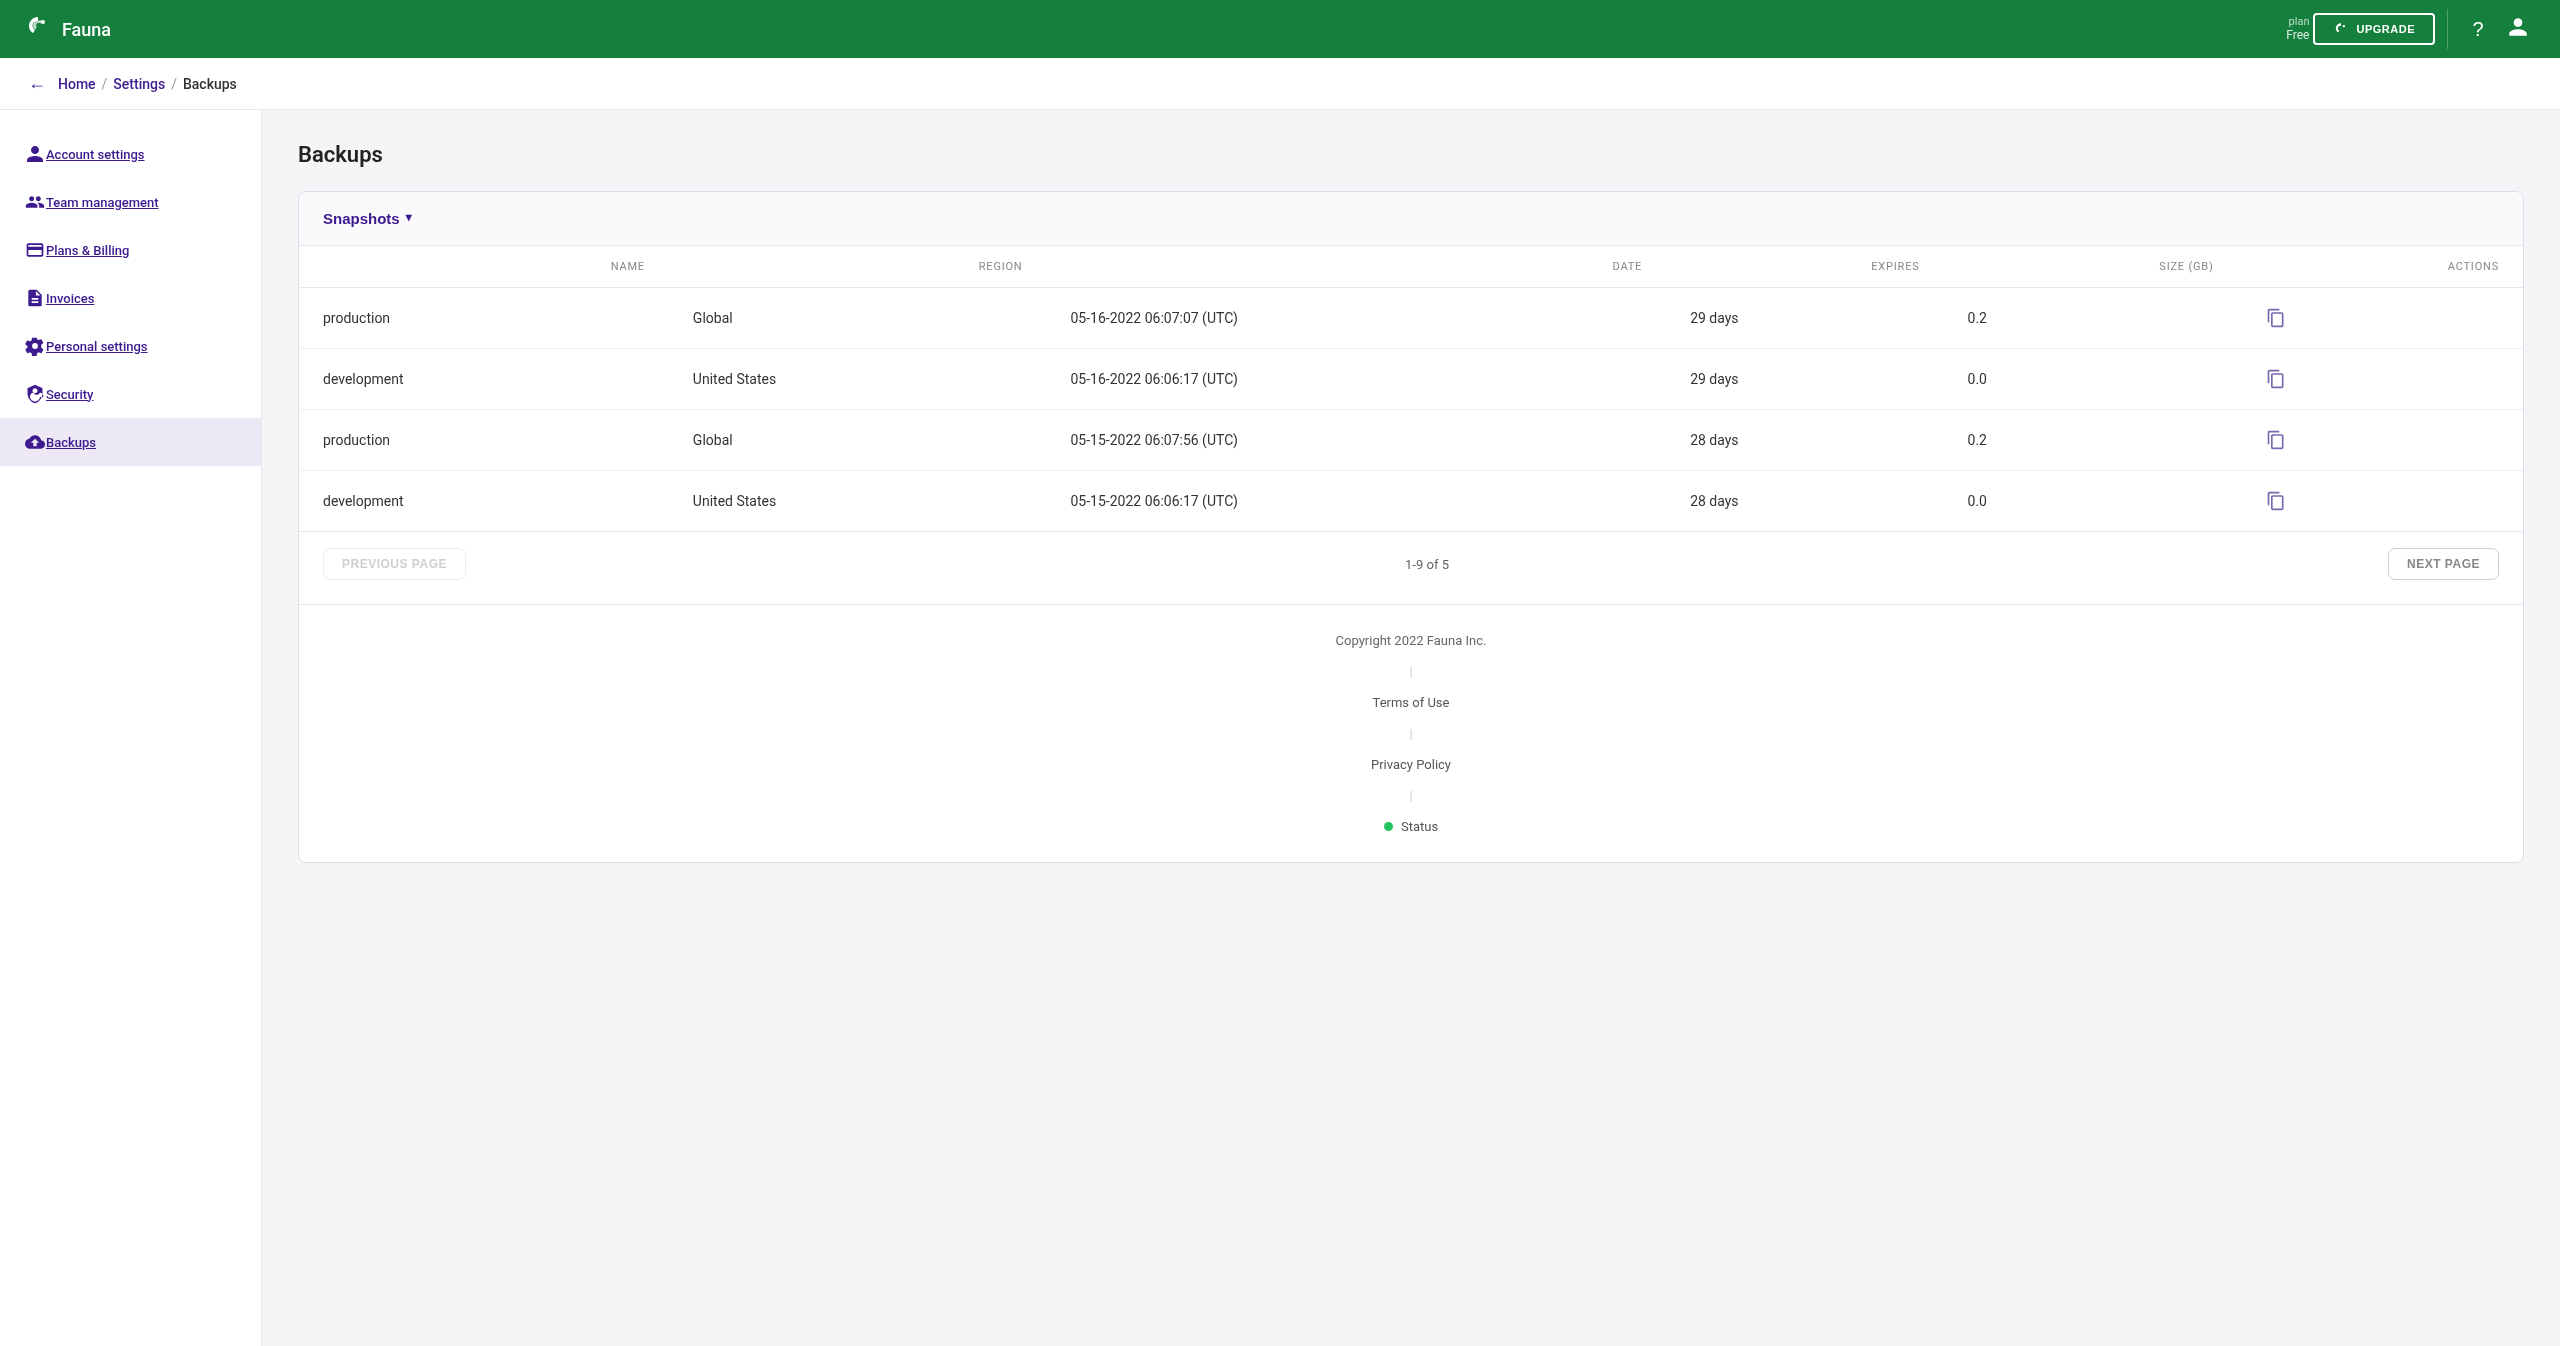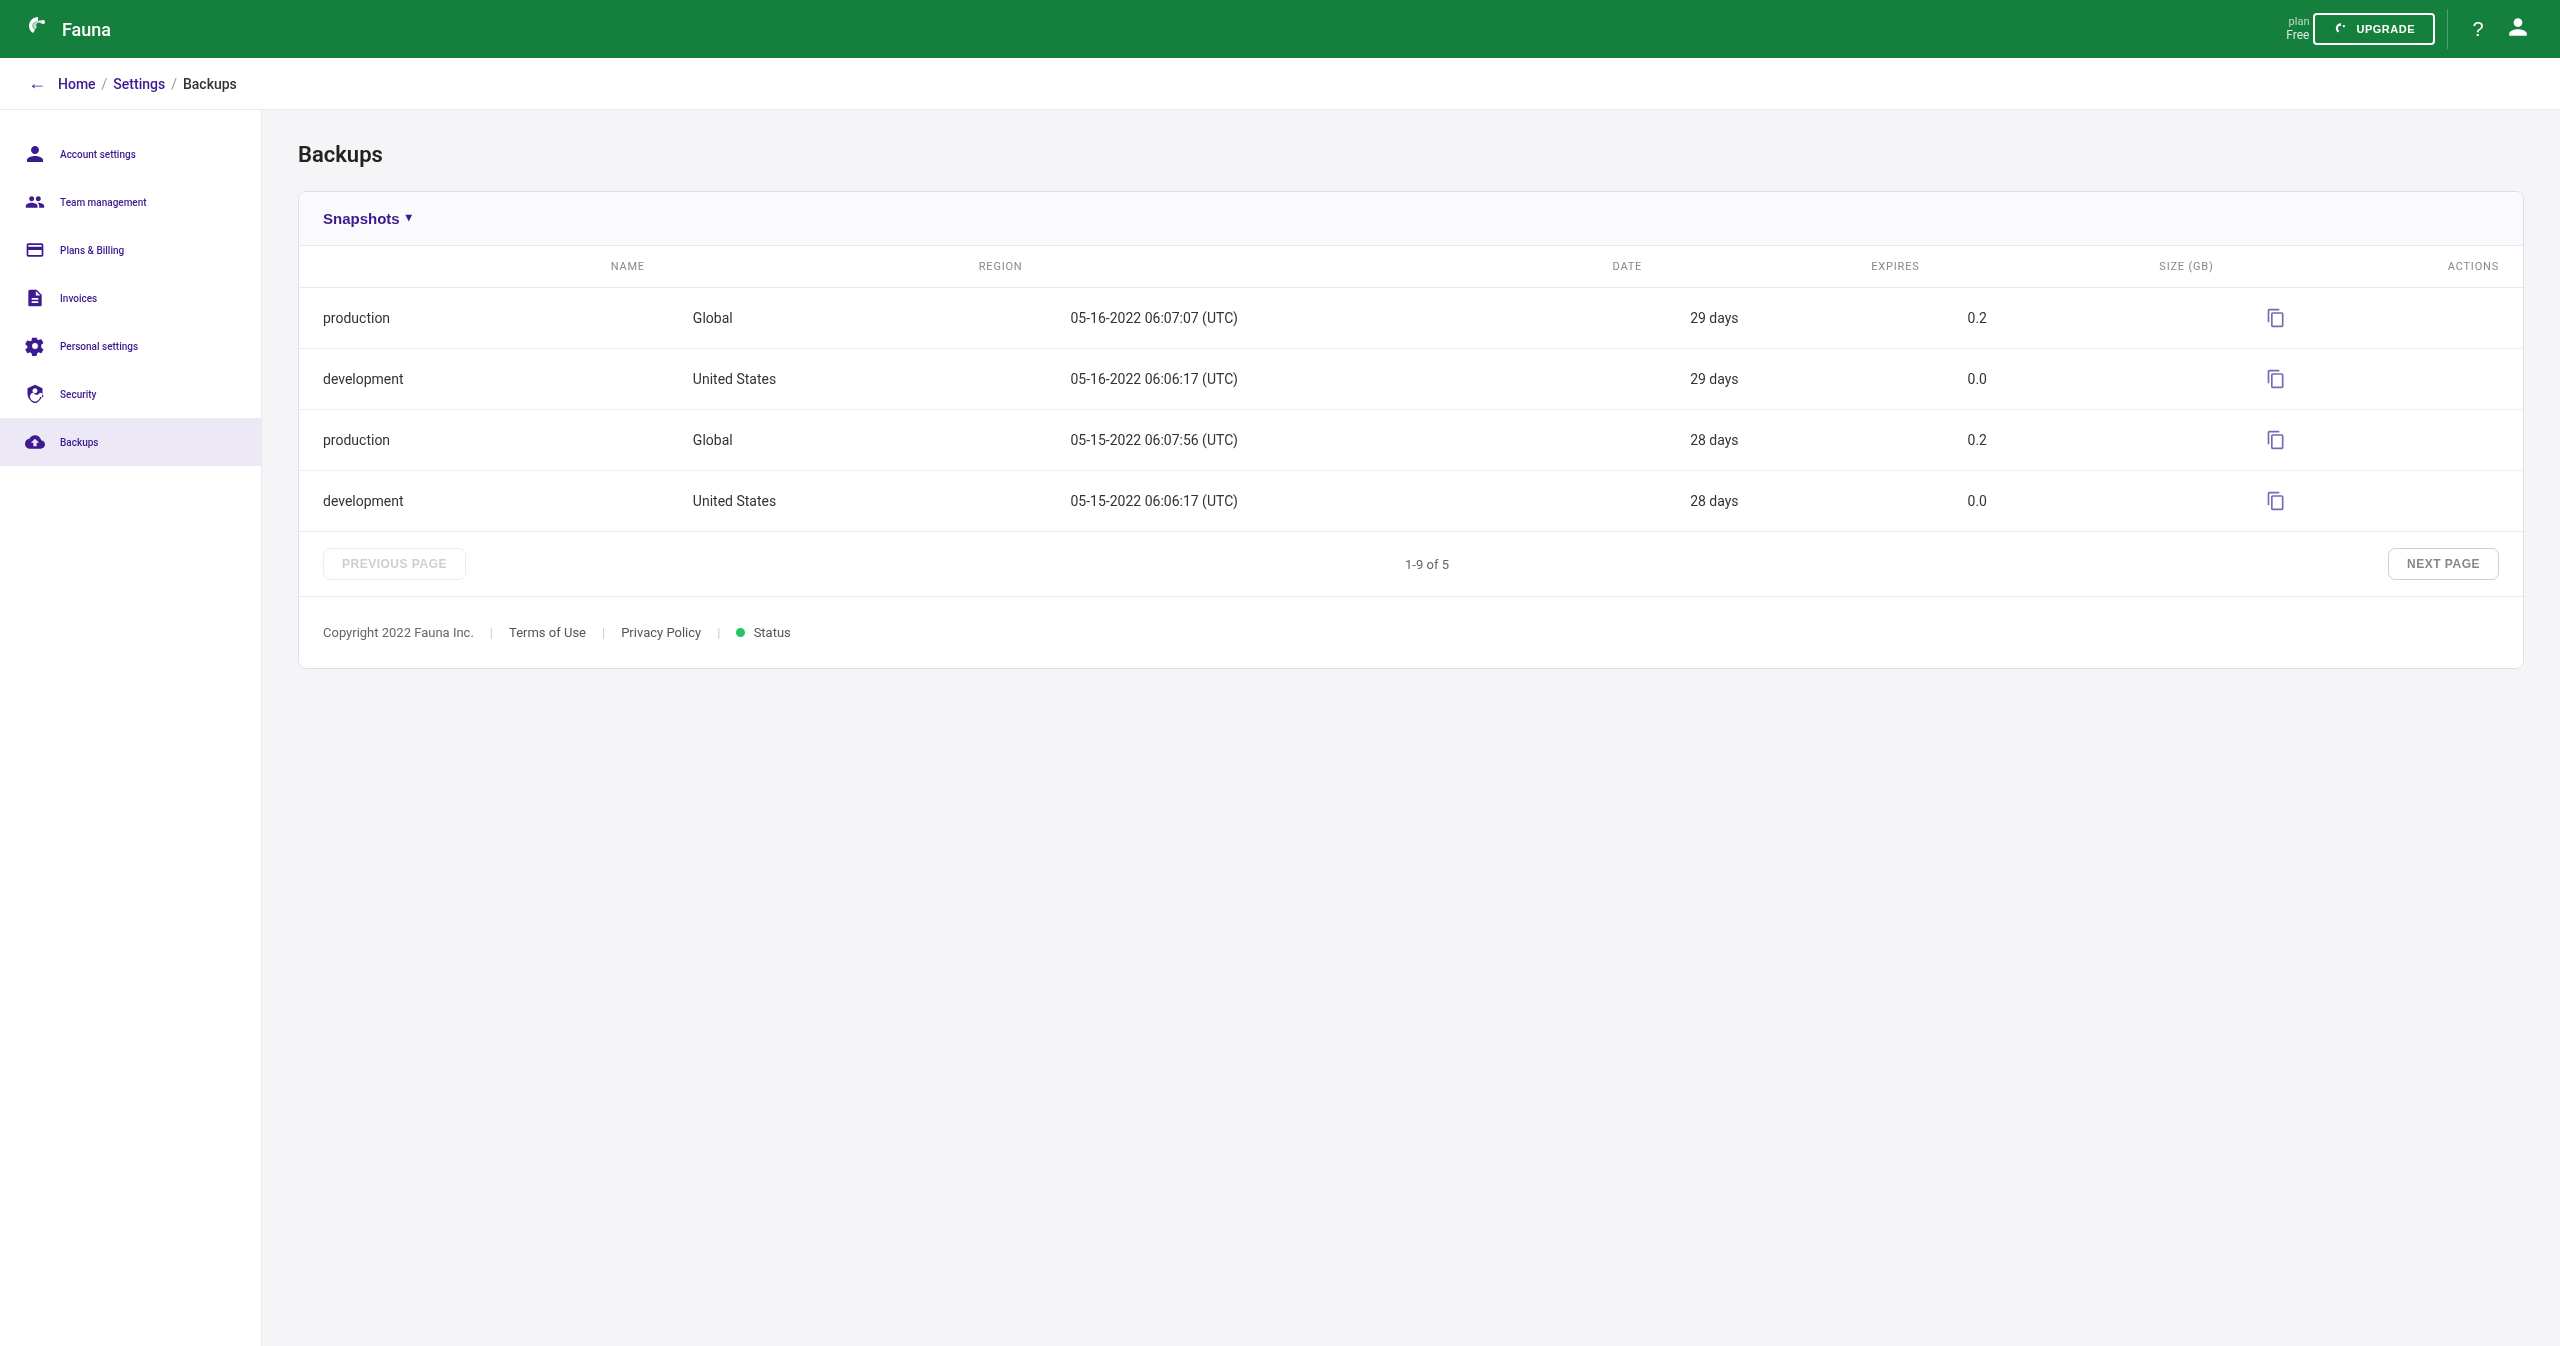--- a/index.html
+++ b/index.html
@@ -119,27 +119,27 @@
     .sidebar {
       width: 262px;
       background: white;
       border-right: 1px solid #e8e8ee;
       padding: 20px 0;
       flex-shrink: 0;
     }
     .sidebar-item {
       display: flex;
       align-items: center;
-      gap: 14px;
       padding: 14px 24px;
       cursor: pointer;
       color: #3d1a8e;
-      font-size: 10px;
+      font-size: 13px;
       font-weight: 500;
       transition: background 0.15s;
+      text-decoration: underline;
     }
     .sidebar-item.active { background: #ece8f5; }
     .sidebar-item-icon {
       font-size: 18px;
       width: 22px;
       display: flex;
       align-items: center;
       justify-content: center;
       flex-shrink: 0;
     }
@@ -250,22 +250,24 @@
 
     
     .footer {
       padding: 28px 24px;
       display: flex;
       align-items: center;
       gap: 16px;
       font-size: 13px;
       color: #666;
       border-top: 1px solid #e8e8ee;
+      margin-top: 8px;
       background: white;
       border-radius: 0 0 8px 8px;
+      flex-direction: column;
     }
     .footer-divider { color: #ccc; }
     .footer-link {
       color: #555;
       cursor: pointer;
       text-decoration: none;
     }
     .status-dot {
       width: 9px;
       height: 9px;

